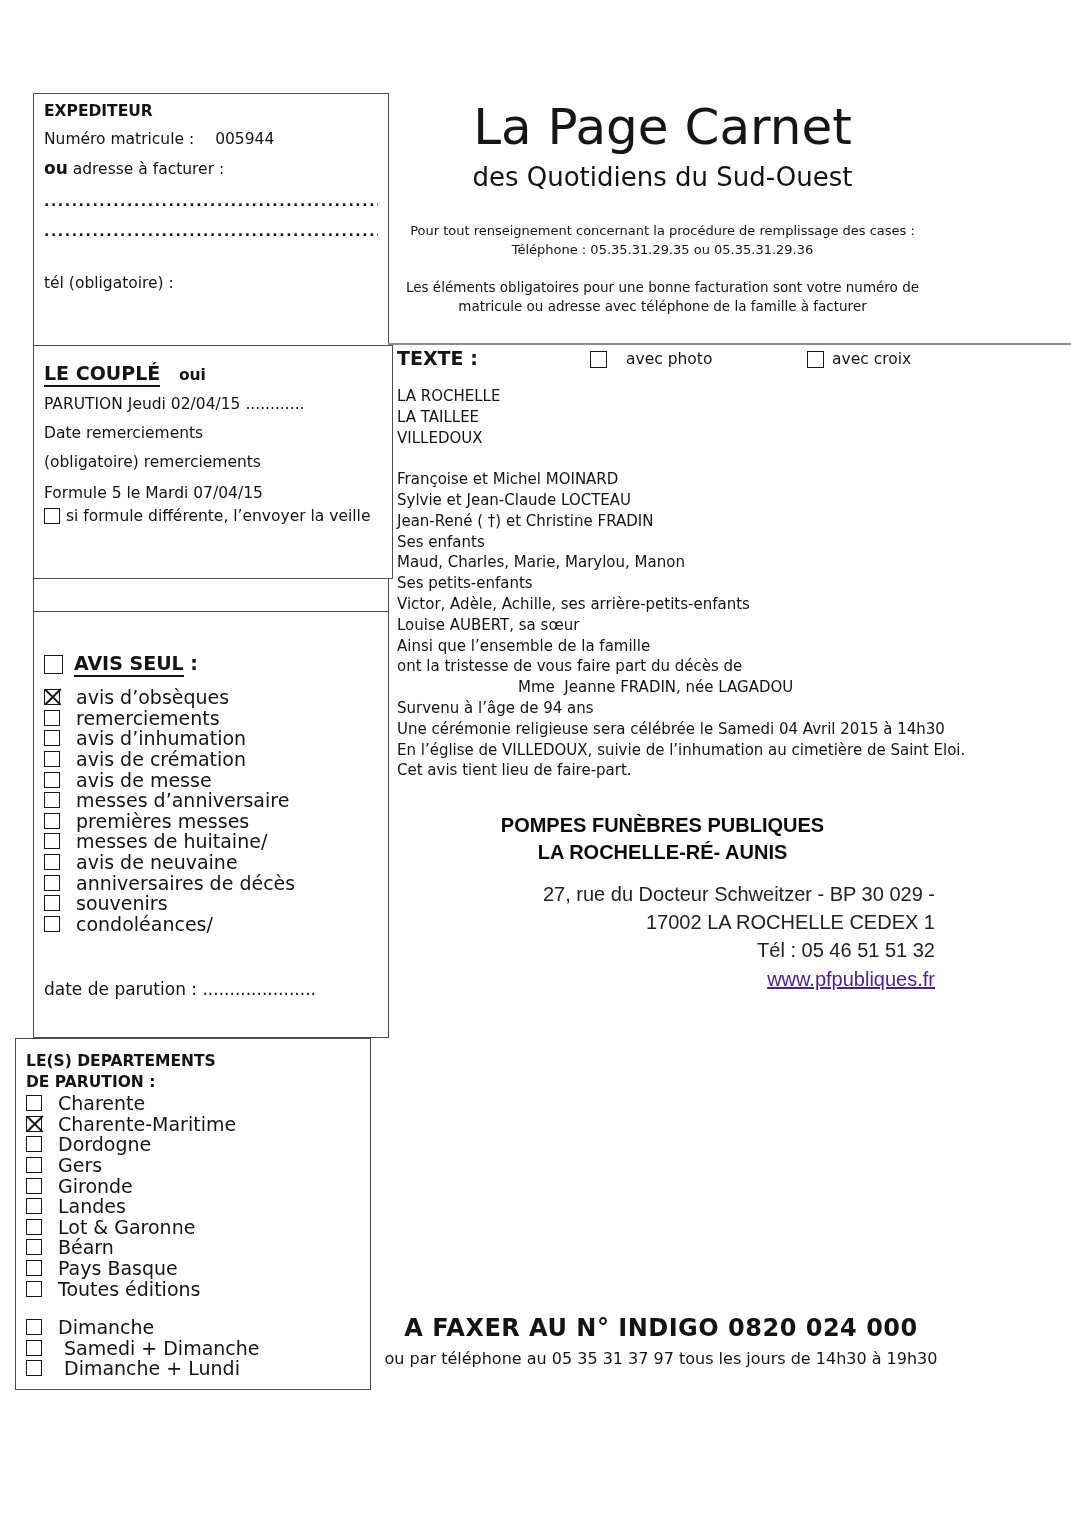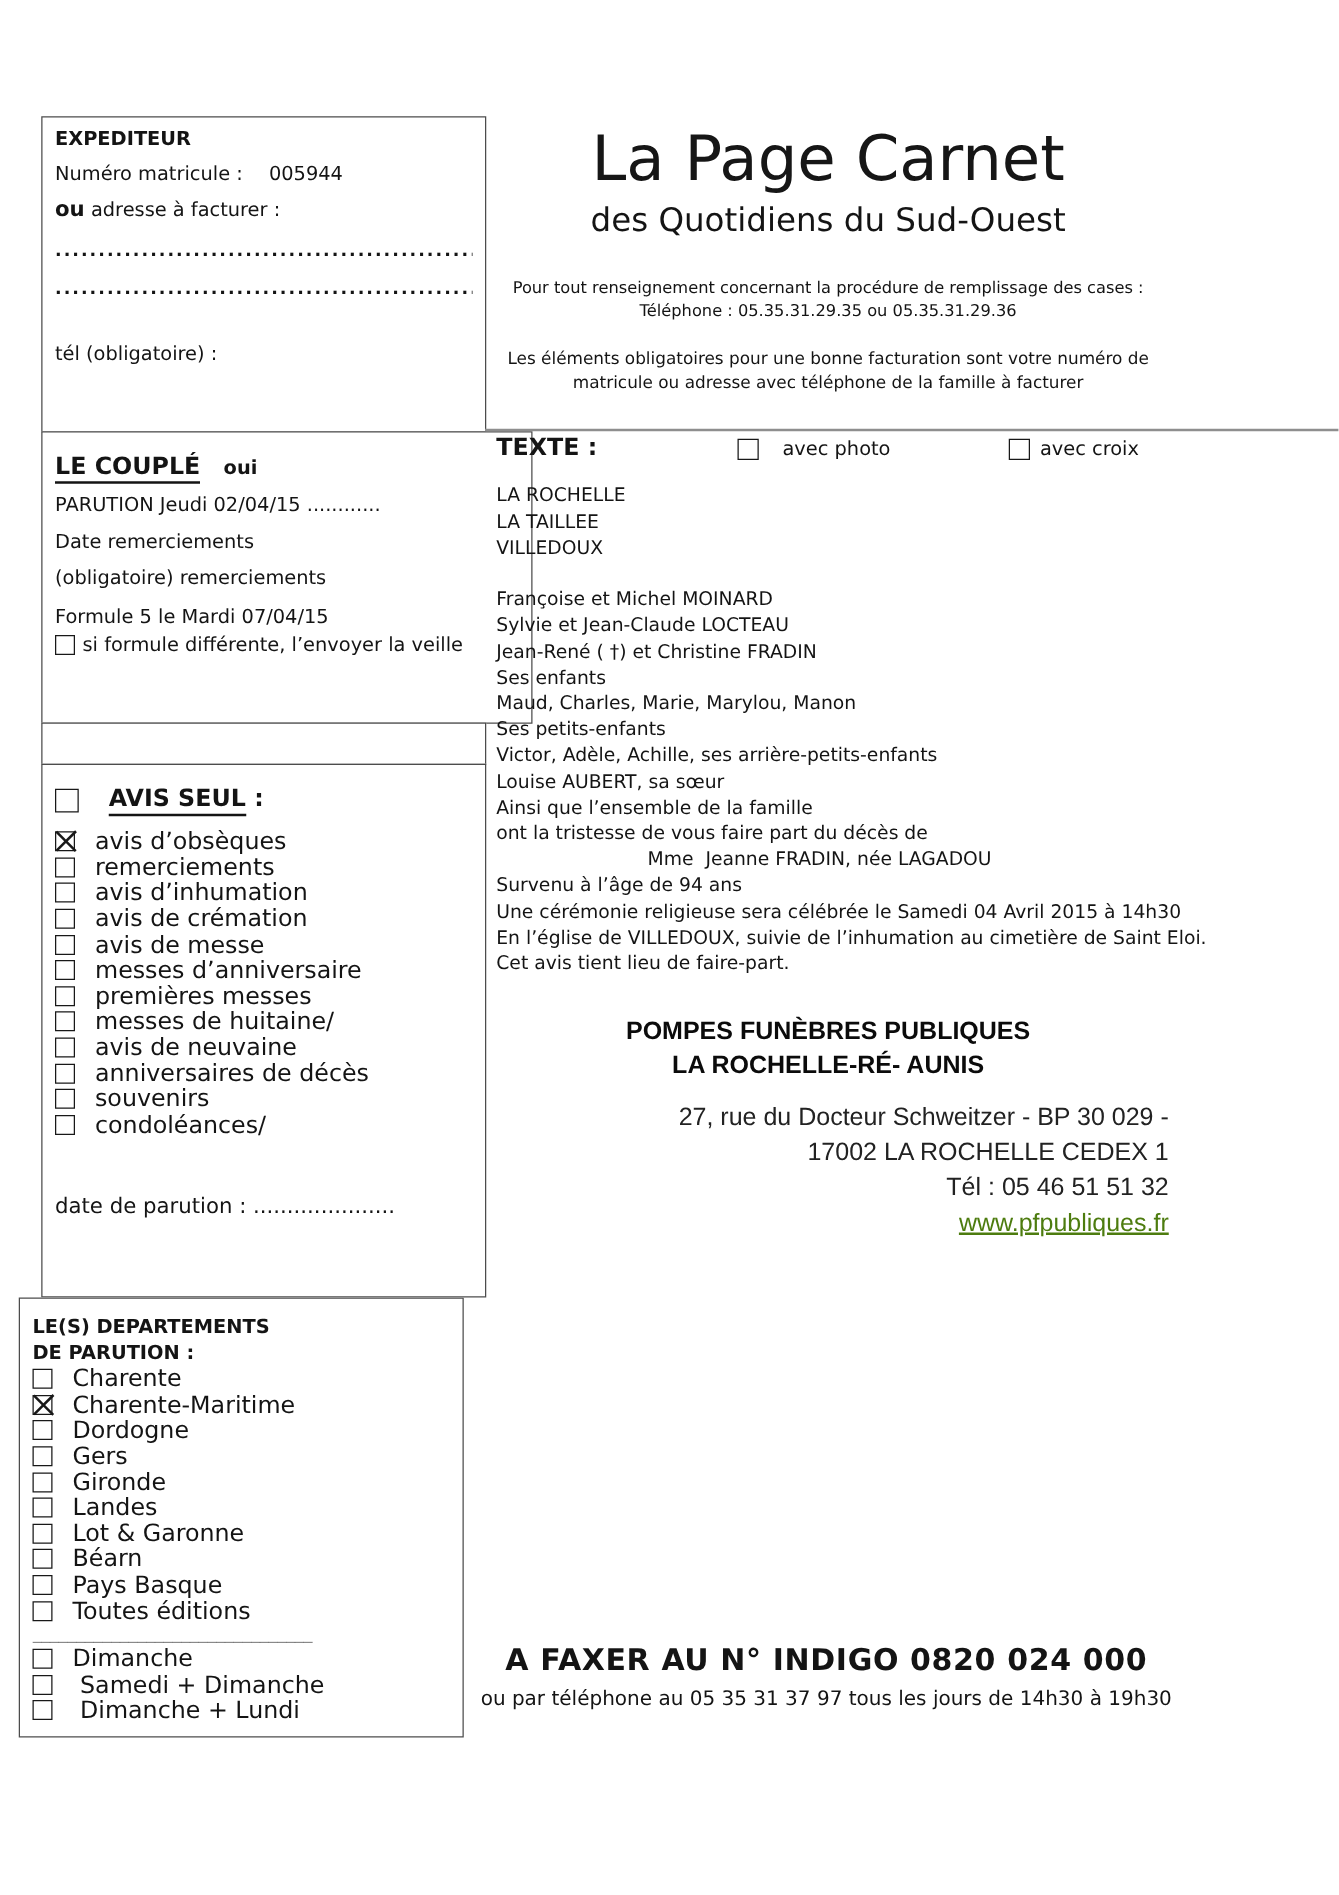--- a/index.html
+++ b/index.html
@@ -2,21 +2,21 @@
 <html><head>
 <meta charset="utf-8">
 <style>
   html,body{margin:0;padding:0;background:#ffffff;}
   .page{position:relative;width:1071px;height:1516px;background:#ffffff;
         font-family:"DejaVu Sans",sans-serif;color:#141414;overflow:hidden;}
 
   
   .bx{position:absolute;border:1.6px solid #4c4c4c;background:#fff;box-sizing:border-box;}
   #box-exp{left:33px;top:93px;width:356px;height:253px;padding:8px 10px 0;}
-  #box-couple{left:33px;top:345px;width:393px;height:234px;padding:16px 10px 0;}
+  #box-couple{left:33px;top:345px;width:360px;height:234px;padding:16px 10px 0;}
   #box-gap{left:33px;top:578px;width:356px;height:34px;}
   #box-avis{left:33px;top:611px;width:356px;height:427px;padding:16px 10px 0;}
   #box-dept{left:15px;top:1038px;width:356px;height:352px;padding:12px 10px 0;}
 
   
   .exp-title{font-weight:bold;font-size:15.5px;}
   .exp-row{margin-top:10px;font-size:15.5px;}
   .exp-val{margin-left:16px;}
   .ou{font-weight:bold;font-size:17px;}
   .dots{margin-top:15px;font-size:14px;font-weight:bold;letter-spacing:1.6px;
@@ -31,21 +31,21 @@
   .cbrow{display:flex;align-items:flex-start;gap:6px;margin-top:4px;font-size:15.5px;line-height:20.5px;}
 
   
   .cb{width:16px;height:16px;border:1.7px solid #181818;flex:none;position:relative;background:#fff;box-sizing:border-box;display:inline-block;}
   .cb.checked::before,.cb.checked::after{content:"";position:absolute;top:6.2px;left:-3px;width:21.5px;height:1.7px;background:#181818;}
   .cb.checked::before{transform:rotate(45deg);}
   .cb.checked::after{transform:rotate(-45deg);}
   .cb.lg{width:19px;height:19px;margin-top:2px;}
 
   
-  .avis-head{display:flex;align-items:center;gap:24px;}
+  .avis-head{display:flex;align-items:center;gap:11px;margin-top:24px;}
   .avis-title{font-size:19px;font-weight:bold;}
   .avis-title .u{border-bottom:2.2px solid #141414;padding-bottom:1px;}
   .list{margin-top:13px;}
   .crow{display:flex;align-items:center;gap:16px;height:20.6px;font-size:19px;}
   .date-par{margin-top:45px;font-size:17px;}
 
   
   .dept-title{font-weight:bold;font-size:15.5px;line-height:21px;}
   .sep{font-size:14px;line-height:13px;margin:2px 0 3px;white-space:nowrap;overflow:hidden;}
   .ind{margin-left:6px;}
@@ -58,21 +58,21 @@
   #opt-croix{left:807px;top:350px;}
 
   #texte-body{position:absolute;left:397px;top:386px;width:662px;font-size:15px;line-height:20.8px;}
   .tl{min-height:20.8px;white-space:pre-wrap;}
   .tl.indent{padding-left:121px;}
 
   #funeral{position:absolute;left:390px;top:812px;width:545px;text-align:center;
            font-family:"Liberation Sans",sans-serif;}
   .fh-name{font-size:20px;font-weight:bold;line-height:27px;color:#0b0b0b;}
   .fh-addr{margin-top:14px;font-size:20px;line-height:28px;color:#222;text-align:right;}
-  .fh-link{display:inline-block;margin-top:1px;font-size:20px;color:#4d7c0f;
+  .fh-link{display:inline-block;margin-top:1px;font-size:20px;color:#4c1d95;
            text-decoration:underline;}
 
   #footer{position:absolute;left:350px;top:1314px;width:622px;text-align:center;}
   .f1{font-size:24px;font-weight:bold;letter-spacing:0.5px;}
   .f2{margin-top:7px;font-size:16px;}
 </style>
 </head>
 <body>
 
 <div class="page">

